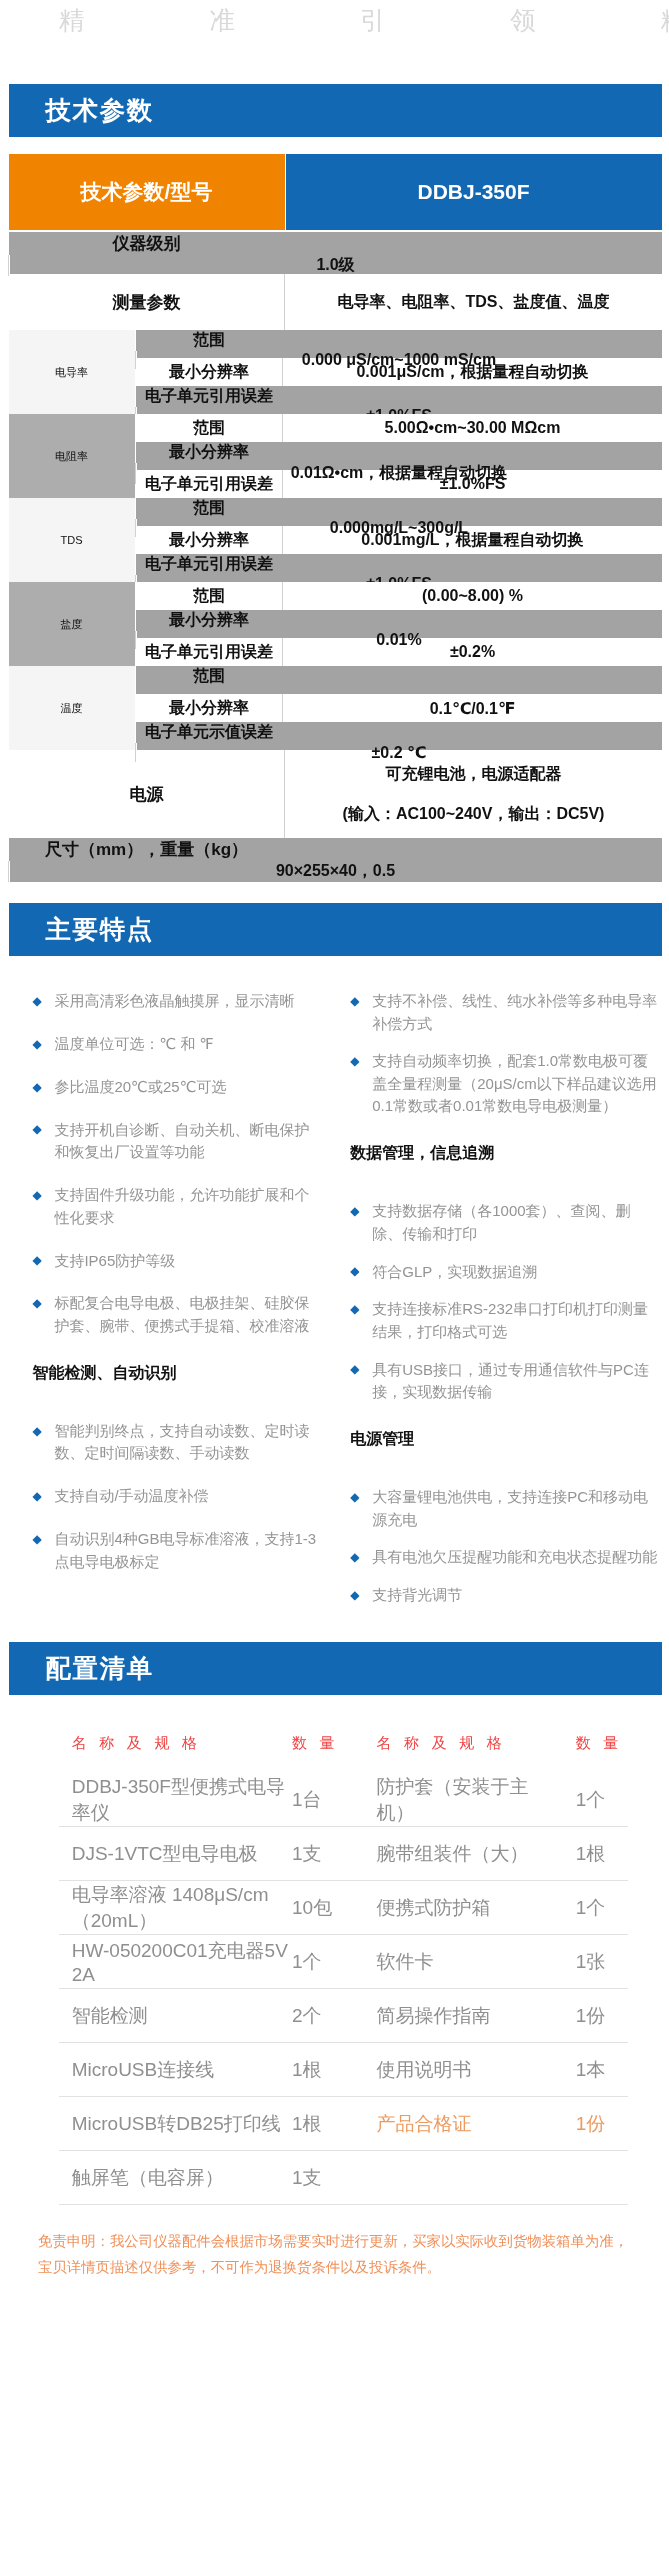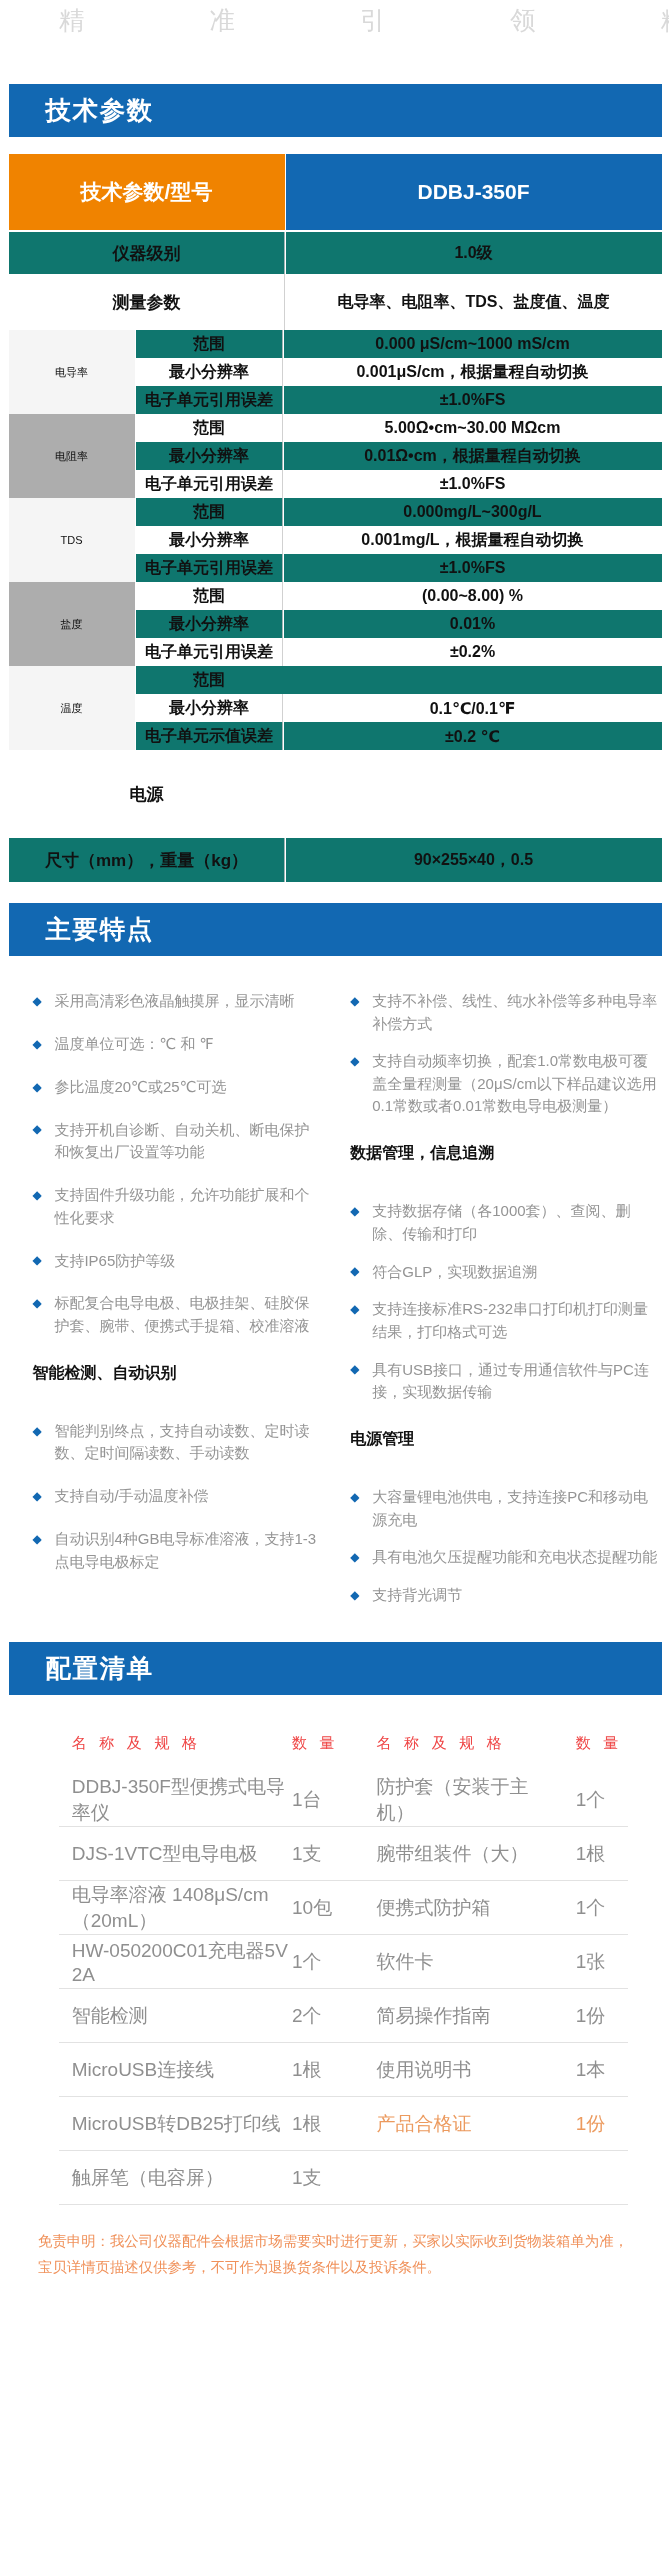--- a/index.html
+++ b/index.html
@@ -15,21 +15,21 @@
   .bar-specs{margin-top:47px;}
   .bar-features{margin-top:21px;}
 
   
   .spec-table{margin:17px 8.5px 0;}
   .row{display:flex;}
   .header-row{height:76px;margin-bottom:1.7px;}
   .hcell{display:flex;align-items:center;justify-content:center;color:#fff;font-weight:700;font-size:21px;}
   .hcell.hl-left{width:276px;background:#F08300;}
   .hcell.hl-right{flex:1;background:#1268B2;border-left:1.7px solid #fff;}
-  .stripe-g{background:#0f766e;}
+  .stripe-g{background:#a3a3a3;flex-direction:column;}
   .stripe-w{background:#fff;}
   .h50{height:42px;}.h66{height:56px;}.h52{height:44px;}.hpow{height:88px;}
   .slabel{width:276px;display:flex;align-items:center;justify-content:center;
     font-size:17px;font-weight:700;text-align:center;}
   .val{flex:1;display:flex;align-items:center;justify-content:center;font-size:16px;font-weight:700;
     border-left:0.8px solid #fff;box-shadow:-0.8px 0 0 #c6c6c6;text-align:center;}
   .power-val{flex-direction:column;line-height:40px;}
   .grow{display:flex;}
   .glabel{width:127px;display:flex;align-items:center;justify-content:center;font-size:11px;
     font-weight:400;border-right:1.7px solid #fff;box-sizing:border-box;}
@@ -171,20 +171,24 @@
         </div>
         <div class="srow stripe-g">
           <div class="param">电子单元示值误差</div>
           <div class="val">±0.2 ℃</div>
         </div>
       </div>
     </div>
 
     <div class="row hpow stripe-w">
       <div class="slabel">电源</div>
+      <div class="val power-val">
+        <div>可充锂电池，电源适配器</div>
+        <div>(输入：AC100~240V，输出：DC5V)</div>
+      </div>
     </div>
     <div class="row h52 stripe-g">
       <div class="slabel">尺寸（mm），重量（kg）</div>
       <div class="val">90×255×40，0.5</div>
     </div>
   </div>
 
   <div class="section-bar bar-features">主要特点</div>
 
   <div class="features">

